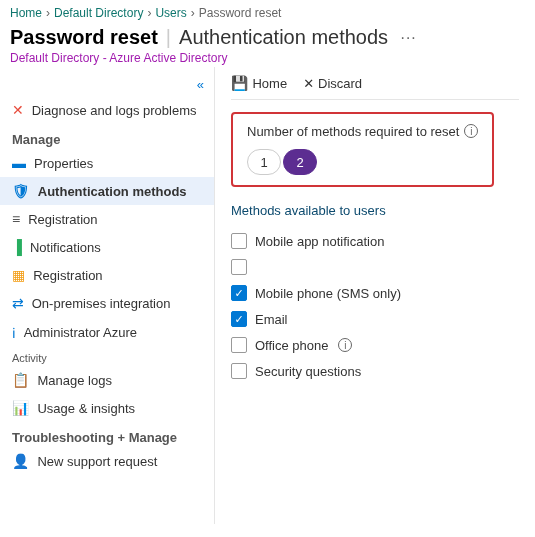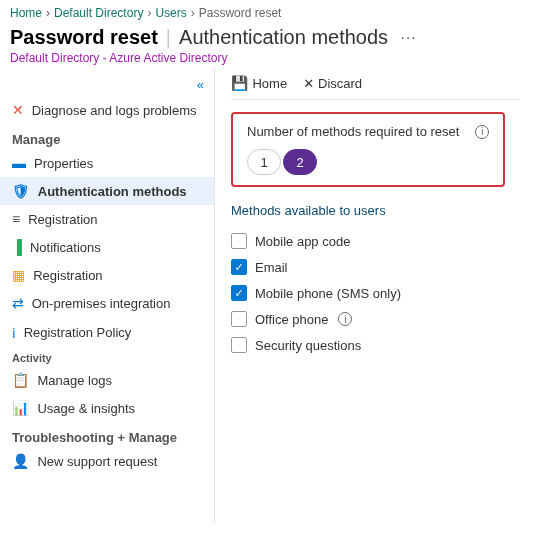--- a/index.html
+++ b/index.html
@@ -135,22 +135,21 @@
     .methods-required-box {
       border: 2px solid #d13438;
       border-radius: 4px;
       padding: 10px 14px;
       margin-bottom: 16px;
       display: inline-block;
       min-width: 260px;
     }
     .methods-label {
       display: flex;
-      align-items: center;
-      gap: 16px;
+      gap: 5px;
       font-size: 13px;
       margin-bottom: 10px;
       font-weight: 500;
     }
     .info-icon {
       display: inline-flex;
       align-items: center;
       justify-content: center;
       width: 14px;
       height: 14px;
@@ -230,21 +229,21 @@
       height: 14px;
       border-radius: 50%;
       border: 1px solid #666;
       font-size: 10px;
       color: #666;
       cursor: pointer;
       margin-left: 2px;
     }
     .activity-label {
       font-size: 11px;
-      font-weight: 700;
+      font-weight: 400;
       color: #555;
       padding: 4px 12px 2px 12px;
     }
   </style>
 </head>
 <body>
 
 <div class="breadcrumb">
   <a>Home</a>
   <span>›</span>
@@ -304,21 +303,21 @@
       <span>Registration</span>
     </div>
 
     <div class="sidebar-section-item">
       <span class="icon-onprem">⇄</span>
       <span>On-premises integration</span>
     </div>
 
     <div class="sidebar-section-item">
       <span class="icon-policy">ℹ</span>
-      <span>Registration Policy</span>
+      <span>Administrator Azure</span>
     </div>
 
     <div class="sidebar-section-label activity-label">Activity</div>
 
     <div class="sidebar-section-item">
       <span class="icon-audit">📋</span>
       <span>Manage logs</span>
     </div>
 
     <div class="sidebar-section-item">
@@ -355,34 +354,37 @@
       </div>
       <div class="toggle-row">
         <div class="toggle-option inactive">1</div>
         <div class="toggle-option active">2</div>
       </div>
     </div>
 
     
     <div class="methods-available-title">Methods available to users</div>
 
-
     <div class="method-item">
       <span class="checkbox"></span>
-      <span>Mobile app code</span>
+      <span>Mobile app notification</span>
+    </div>
+
+    <div class="method-item">
+      <span class="checkbox"></span>
+    </div>
+
+    <div class="method-item">
+      <span class="checkbox checked"></span>
+      <span>Mobile phone (SMS only)</span>
     </div>
 
     <div class="method-item">
       <span class="checkbox checked"></span>
       <span>Email</span>
-    </div>
-
-    <div class="method-item">
-      <span class="checkbox checked"></span>
-      <span>Mobile phone (SMS only)</span>
     </div>
 
     <div class="method-item">
       <span class="checkbox"></span>
       <span>Office phone</span>
       <span class="method-info-icon">i</span>
     </div>
 
     <div class="method-item">
       <span class="checkbox"></span>

